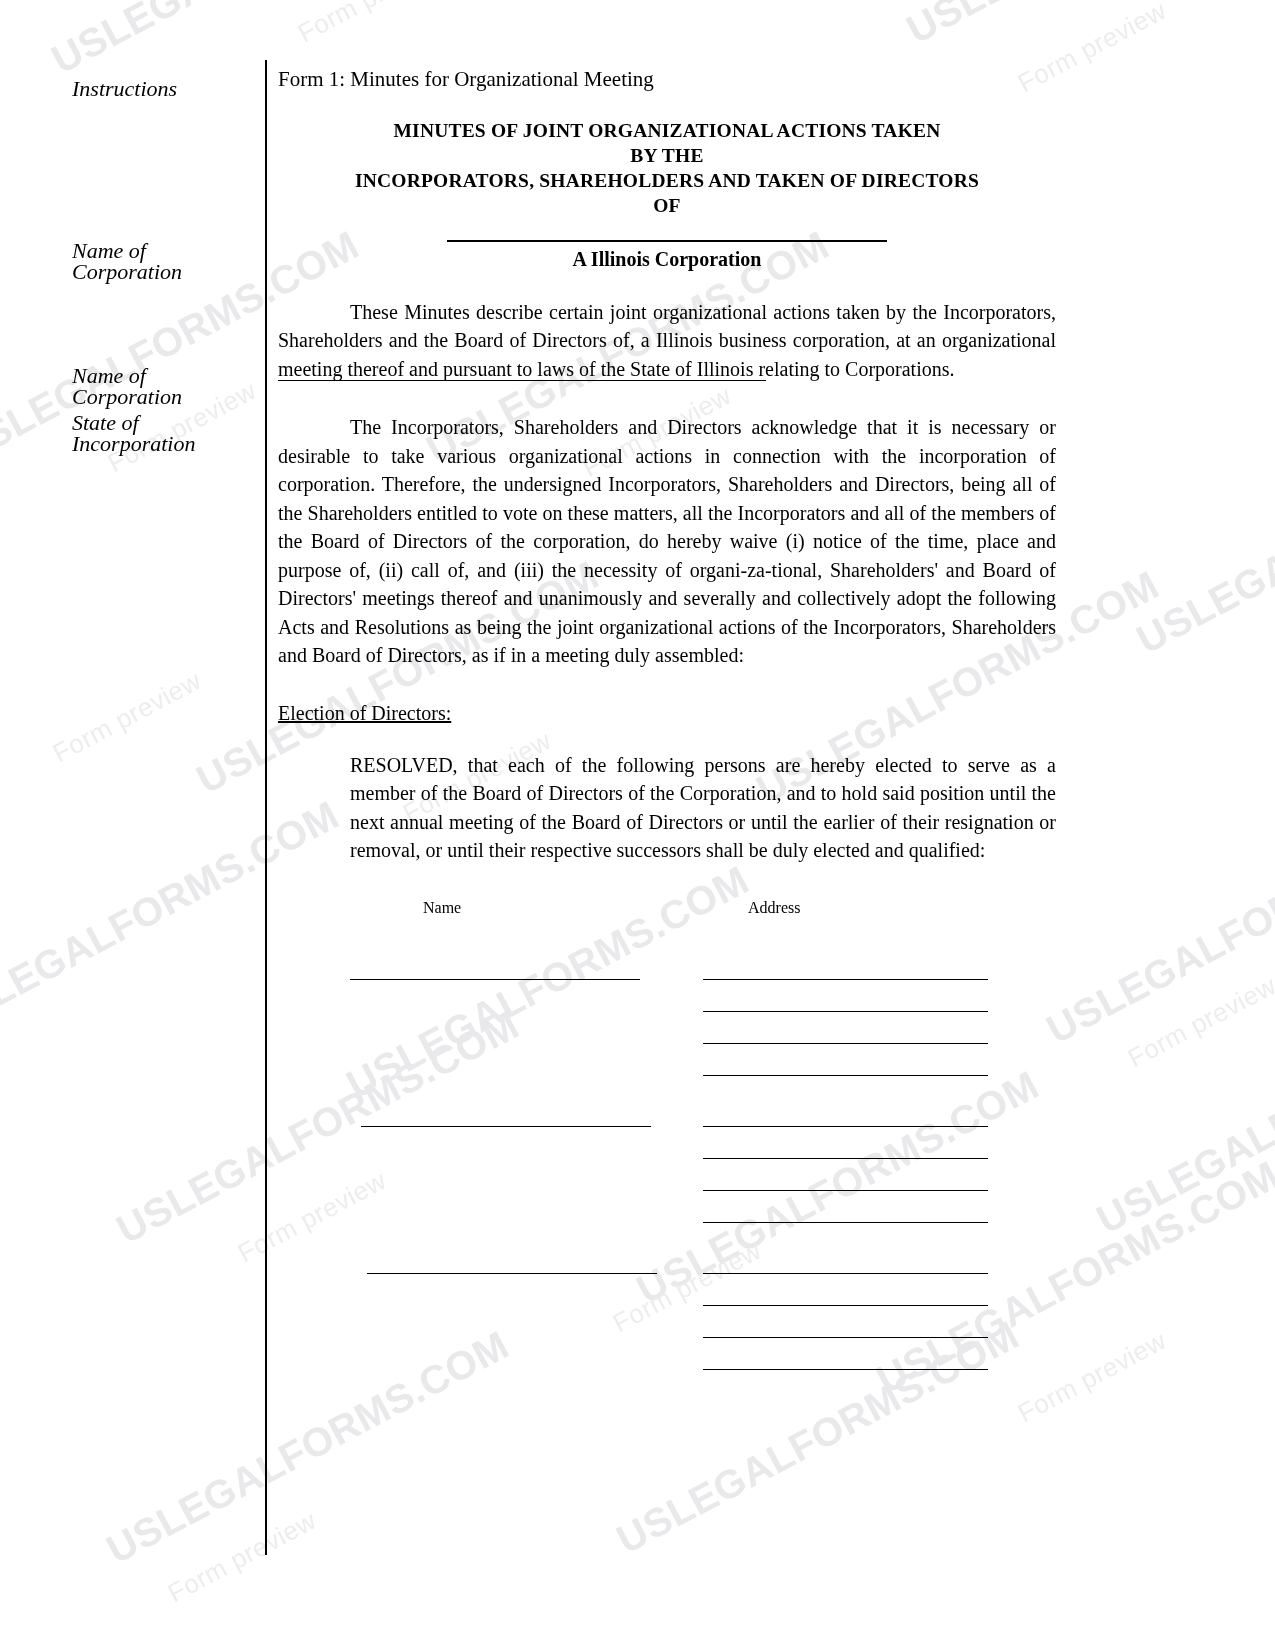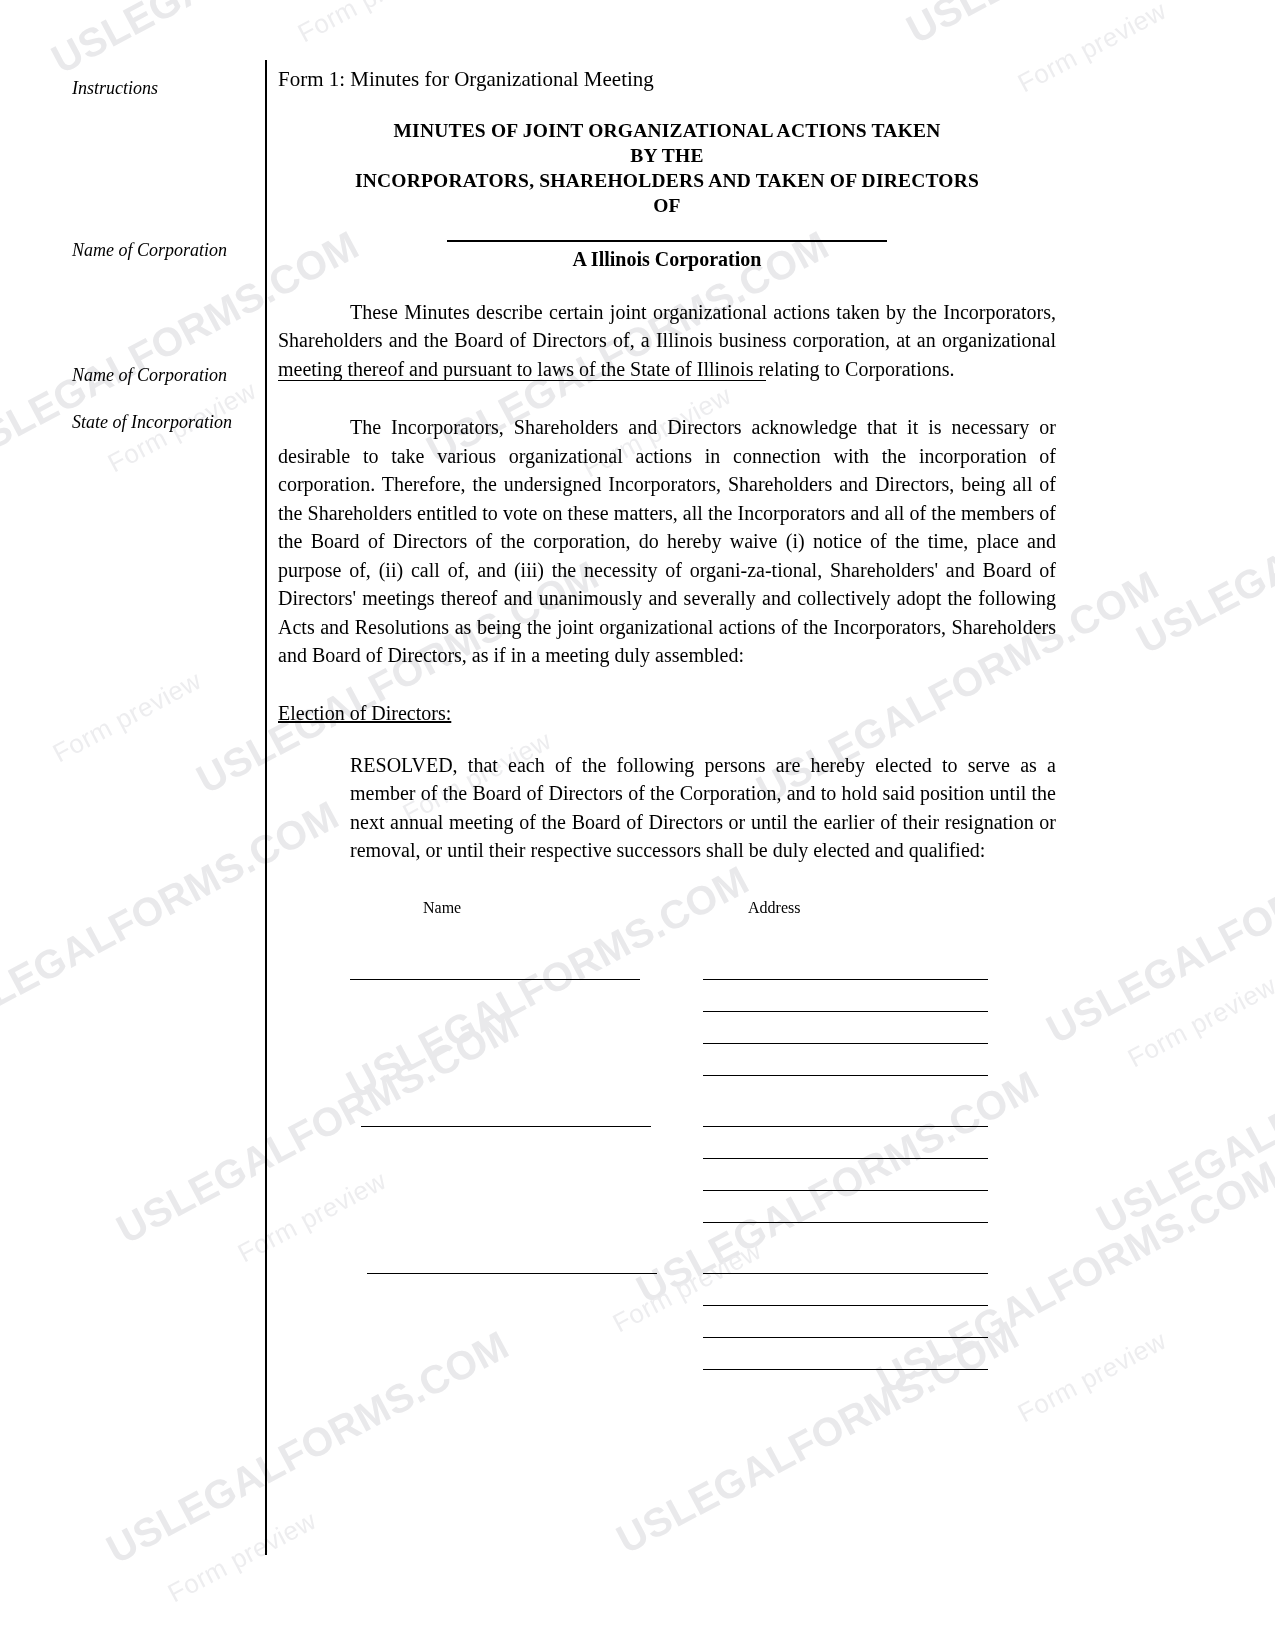--- a/index.html
+++ b/index.html
@@ -57,21 +57,21 @@
     height: 1495px;
     background: #000;
   }
 
   
   .side-label {
     position: absolute;
     left: 72px;
     width: 185px;
     font-style: italic;
-    font-size: 18px;
+    font-size: 22px;
     line-height: 21px;
     color: #000;
   }
 
   
   #main {
     position: absolute;
     left: 278px;
     top: 66px;
     width: 778px;

